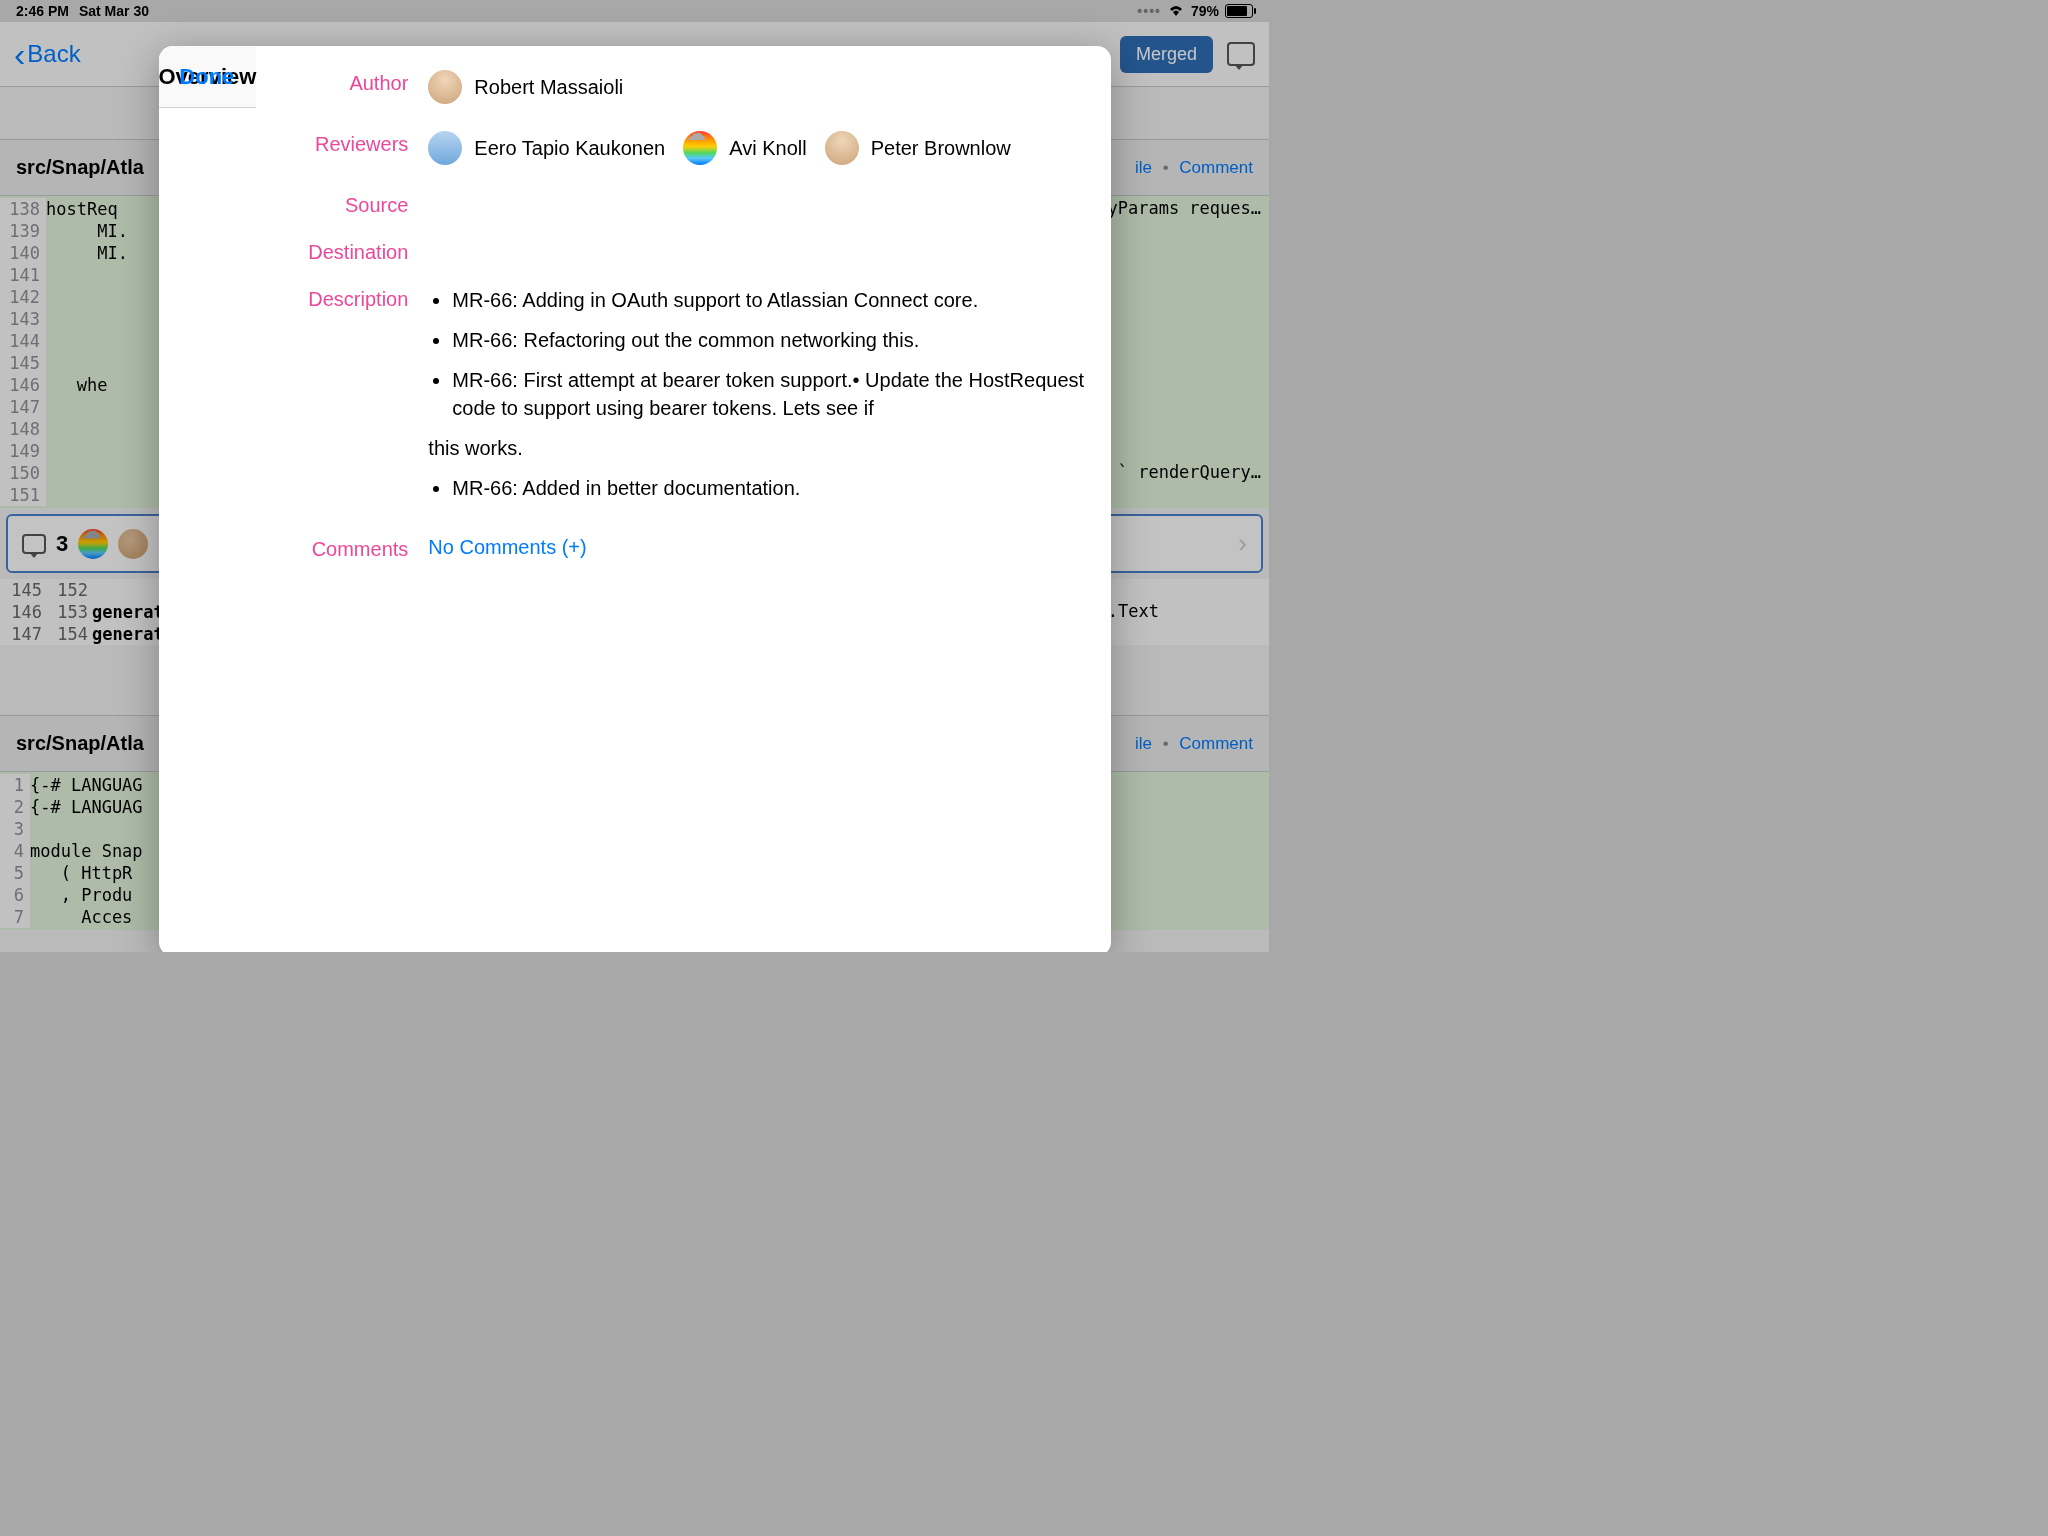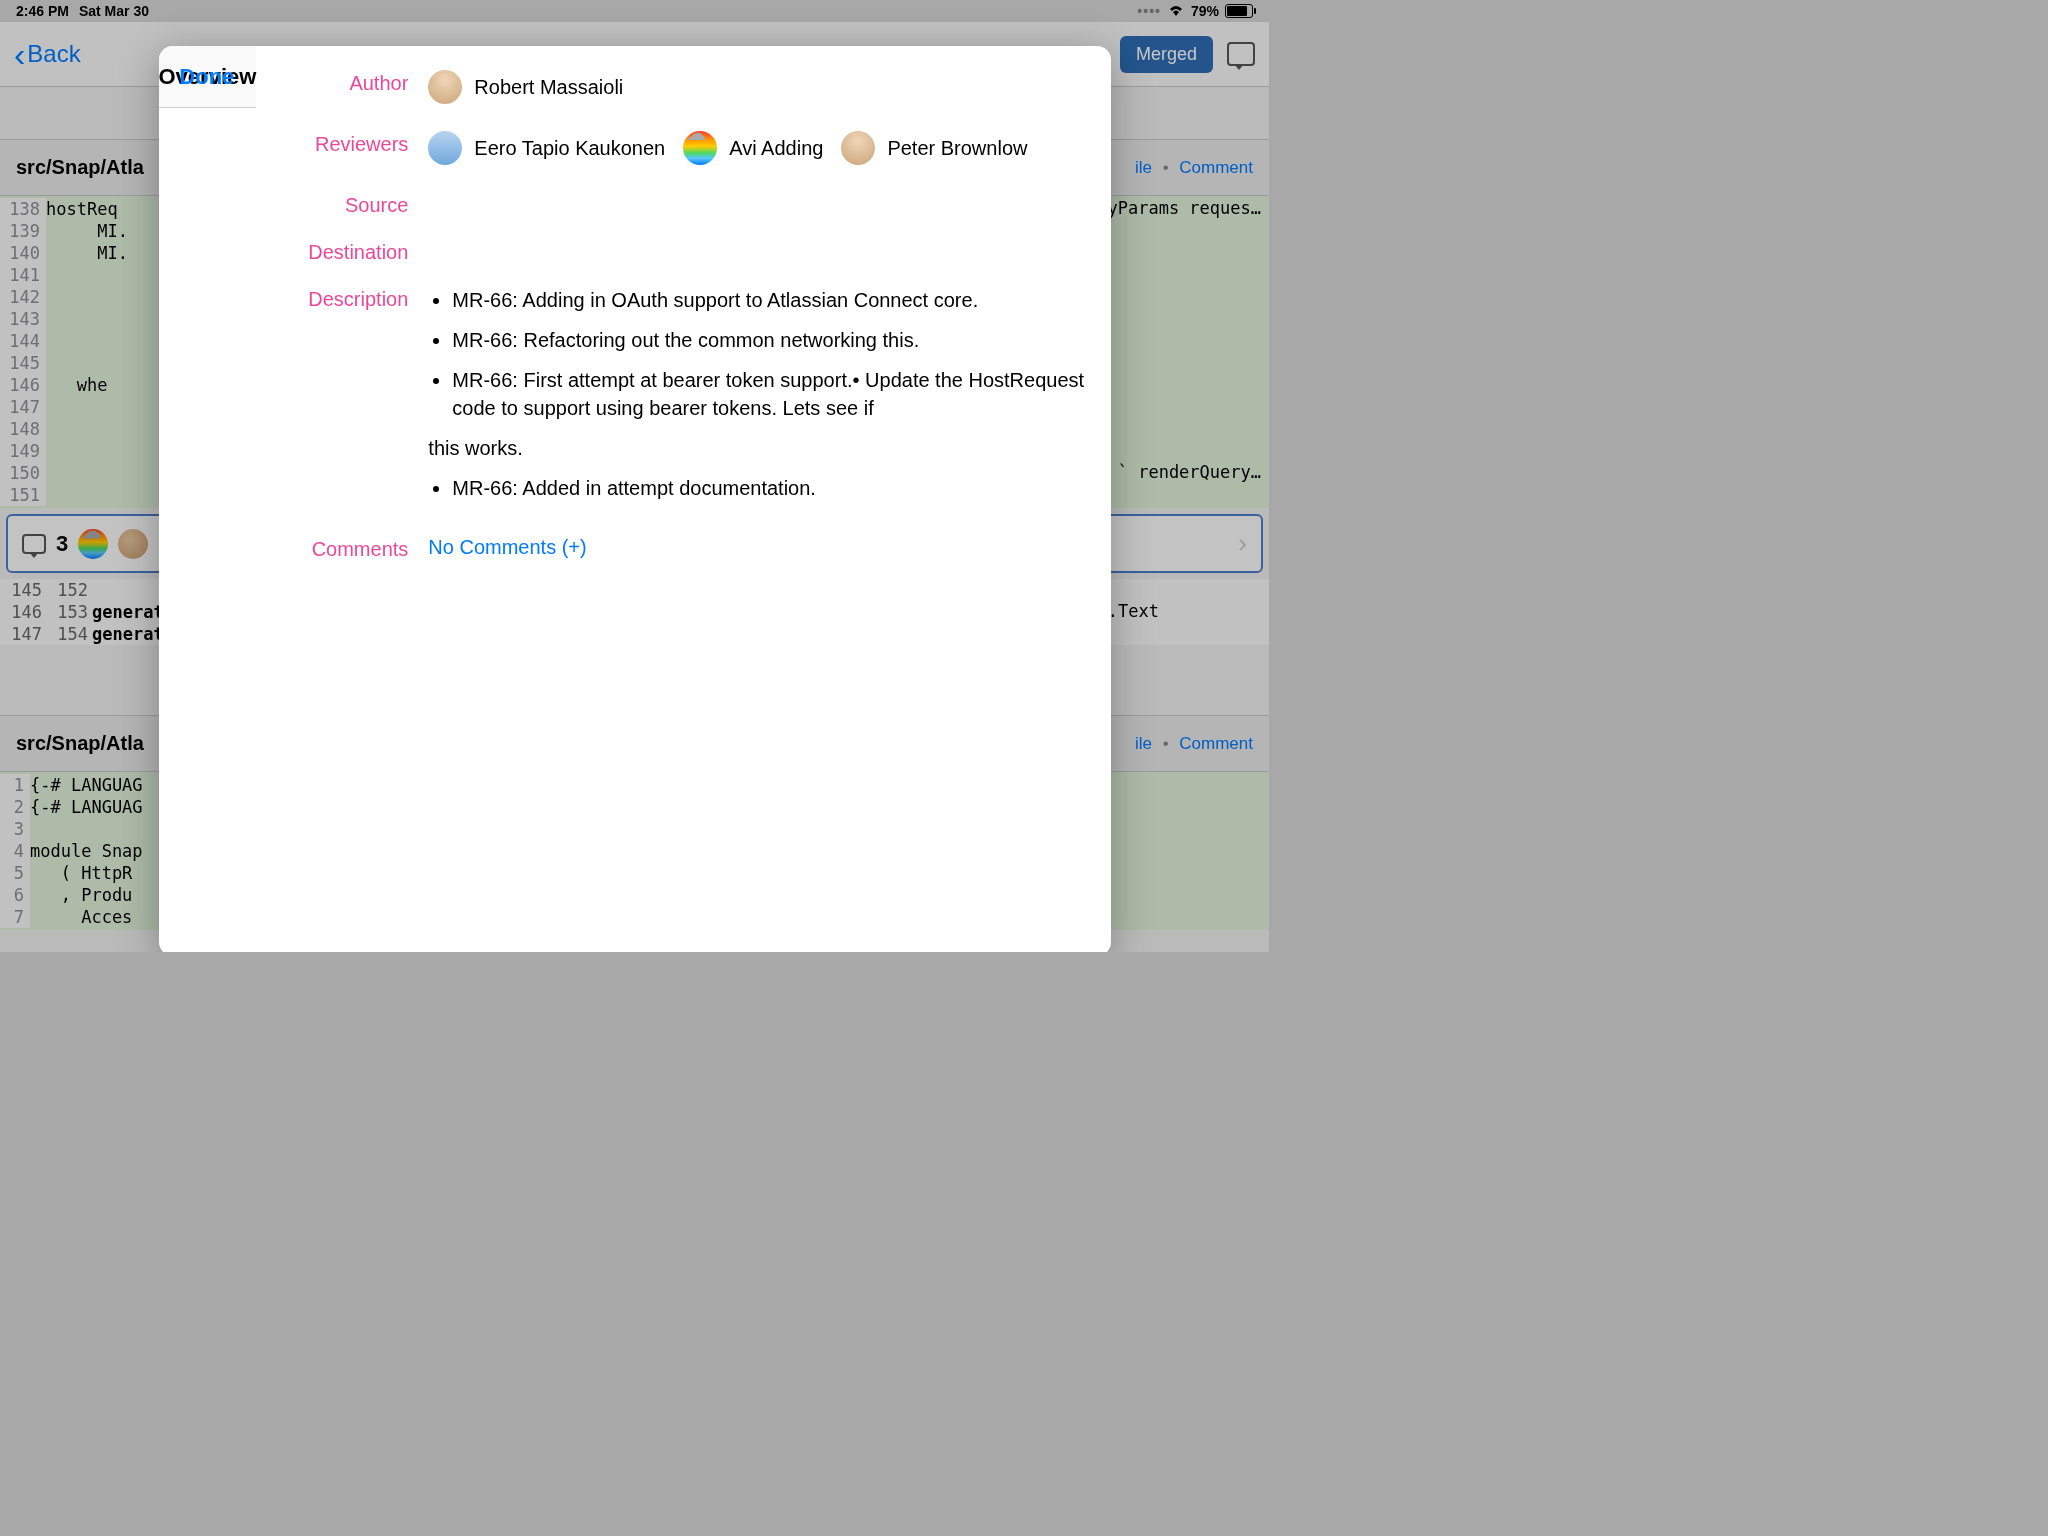--- a/index.html
+++ b/index.html
@@ -362,21 +362,21 @@
         </div>
       </div>
 
       <div class="row">
         <div class="row-label">Reviewers</div>
         <div class="row-value" id="reviewers"><span class="person">
               <span class="avatar-sm robot"></span>
               <span>Eero Tapio Kaukonen</span>
             </span><span class="person">
               <span class="avatar-sm rainbow"></span>
-              <span>Avi Adding</span>
+              <span>Avi Knoll</span>
             </span><span class="person">
               <span class="avatar-sm head"></span>
               <span>Peter Brownlow</span>
             </span></div>
       </div>
 
       <div class="row">
         <div class="row-label">Source</div>
       </div>
 
@@ -387,21 +387,21 @@
       <div class="row">
         <div class="row-label">Description</div>
         <div class="row-value">
           <ul class="desc-list" id="desc1">
               <li>MR-66: Adding in OAuth support to Atlassian Connect core.</li>
               <li>MR-66: Refactoring out the common networking this.</li>
               <li>MR-66: First attempt at bearer token support.•  Update the HostRequest code to support using bearer tokens. Lets see if</li>
             </ul>
           <p class="desc-para">this works.</p>
           <ul class="desc-list" id="desc2">
-              <li>MR-66: Added in attempt documentation.</li>
+              <li>MR-66: Added in better documentation.</li>
             </ul>
         </div>
       </div>
 
       <div class="row">
         <div class="row-label">Comments</div>
         <div class="row-value">
           <span class="comments-link">No Comments (+)</span>
         </div>
       </div>

